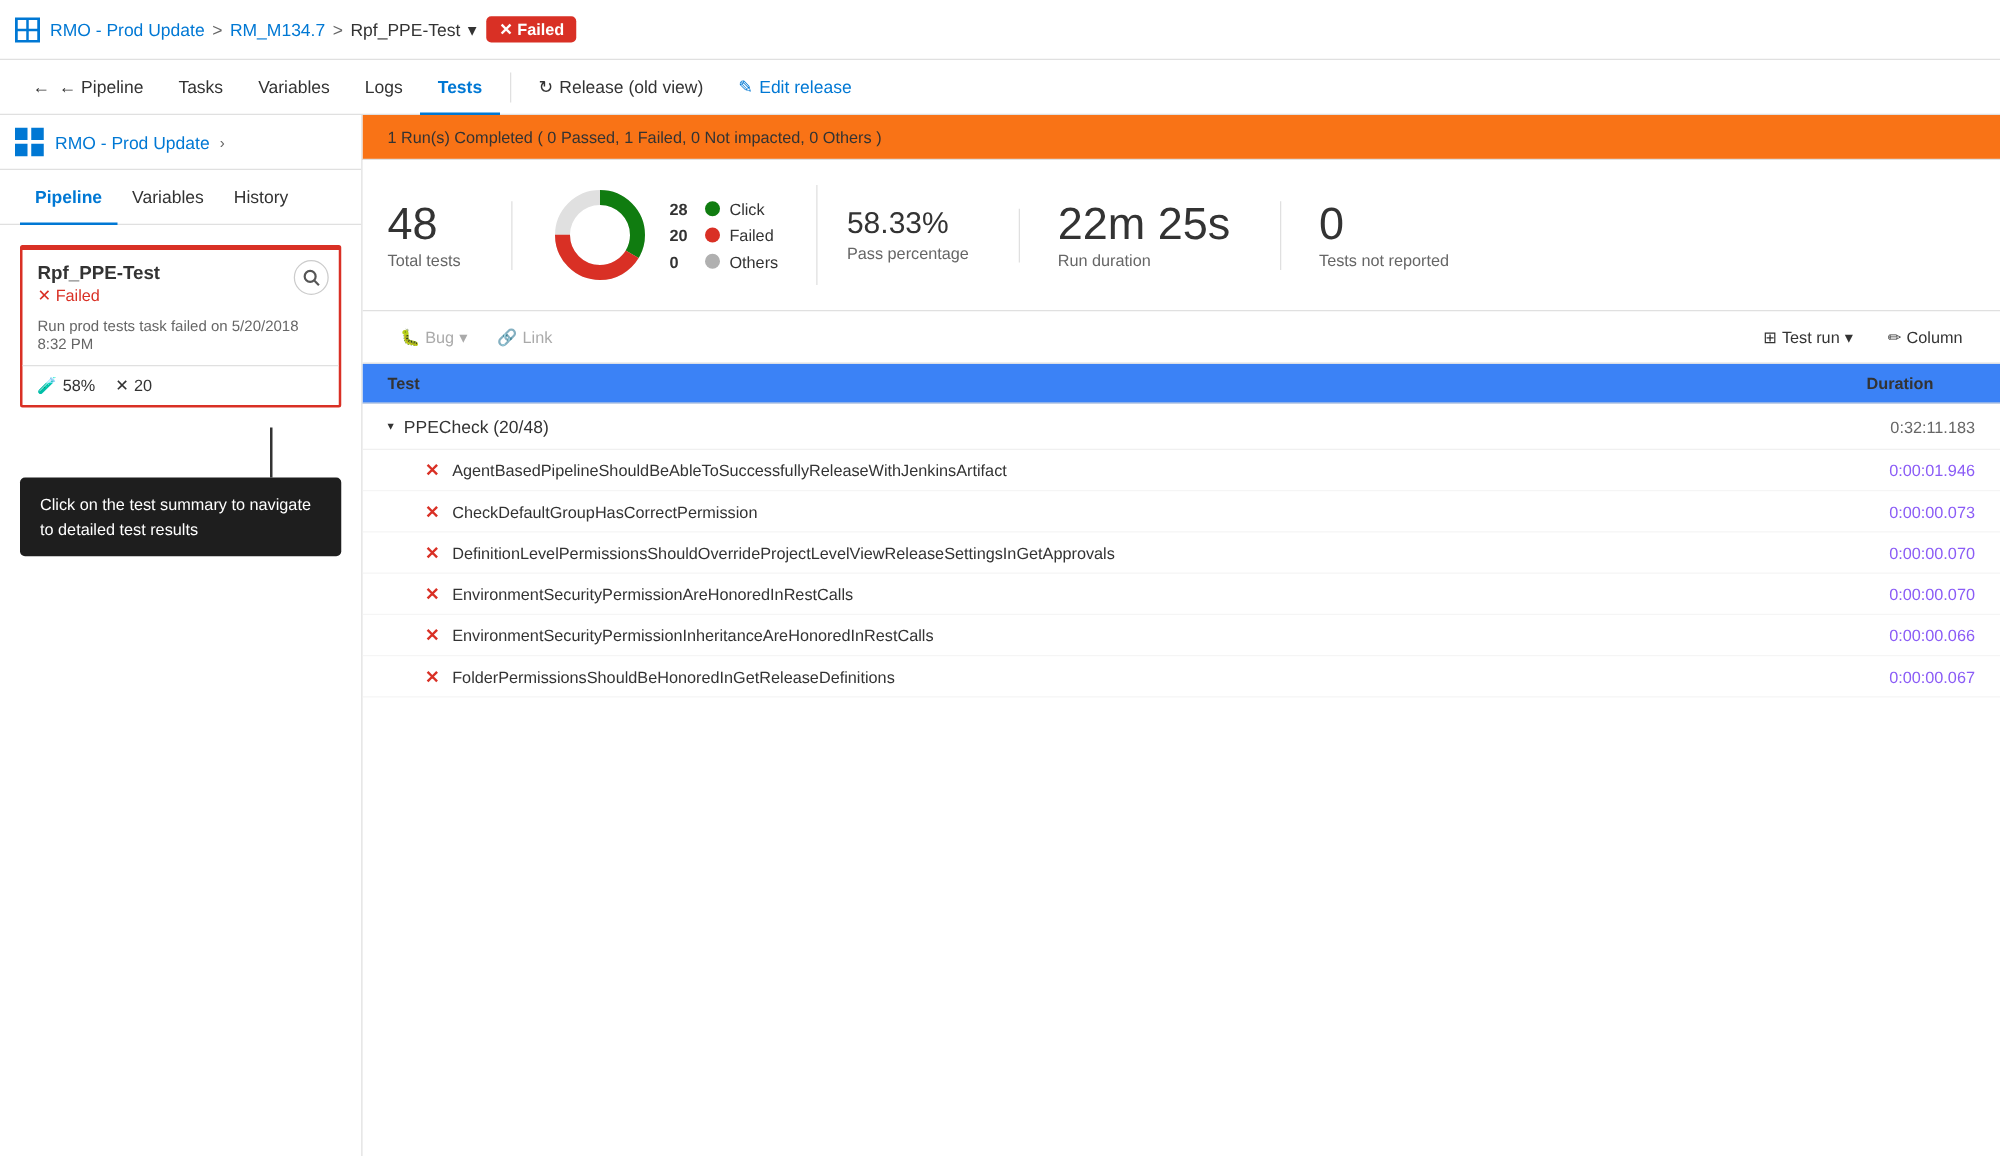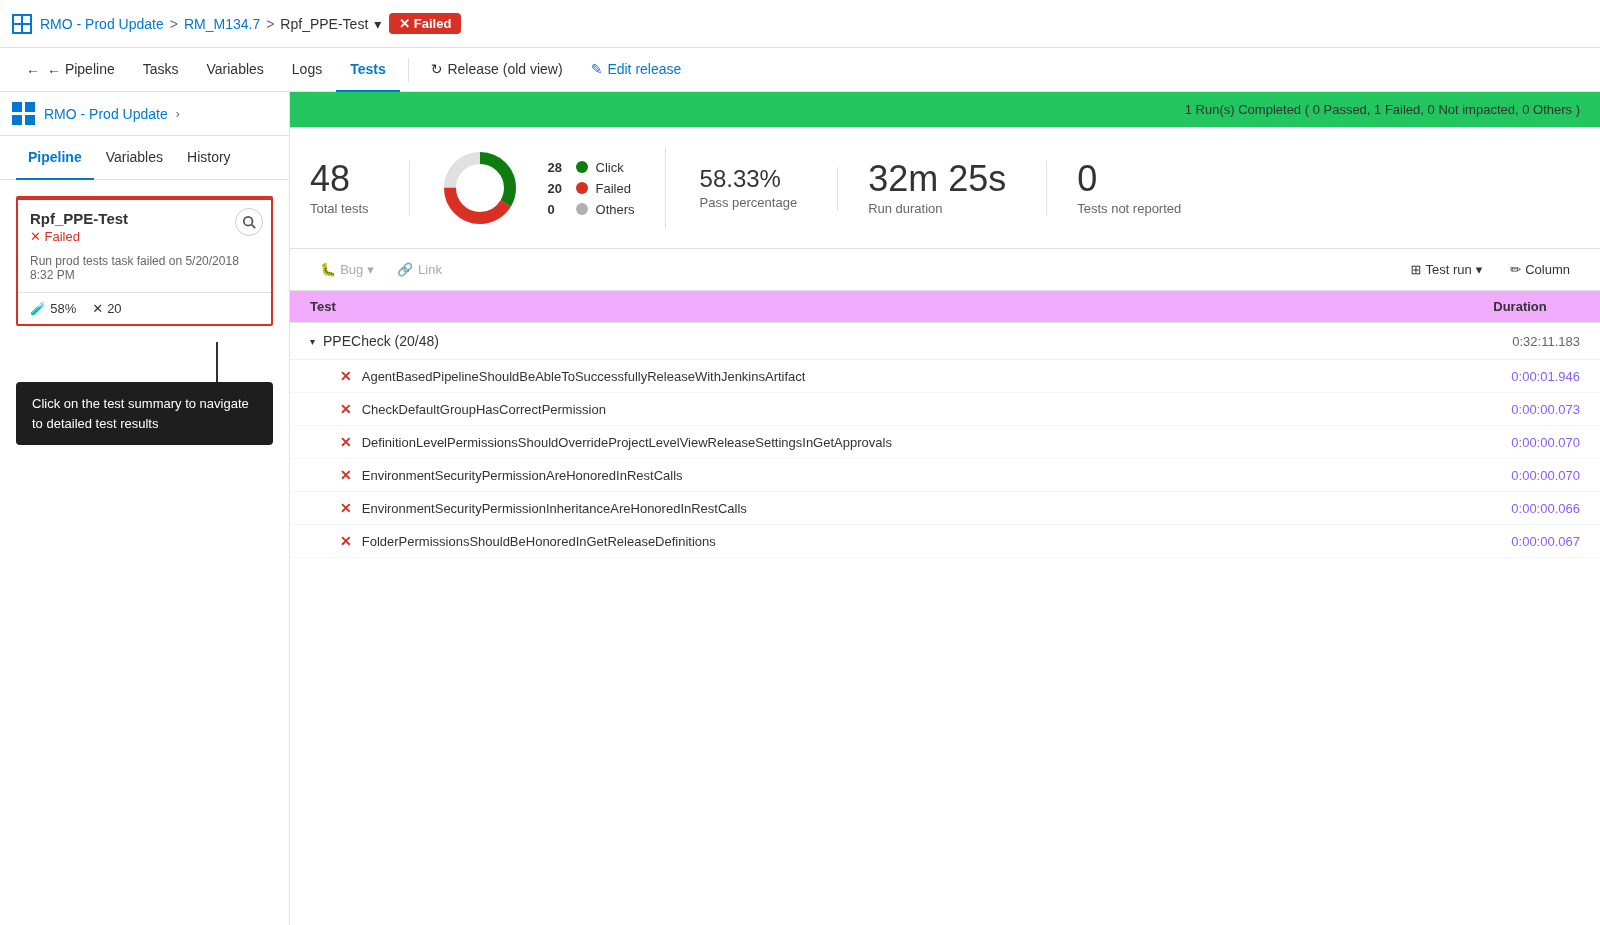--- a/index.html
+++ b/index.html
@@ -56,50 +56,50 @@
     .tooltip-box { background: #1e1e1e; color: #fff; border-radius: 4px; padding: 12px 16px; margin: 0 16px 16px 16px; font-size: 13px; line-height: 1.5; }
 
     
     .content { flex: 1; display: flex; flex-direction: column; overflow: hidden; }
 
     
     .summary-header { display: flex; align-items: center; padding: 12px 20px; gap: 8px; border-bottom: 1px solid #e0e0e0; }
     .summary-title { font-size: 16px; font-weight: 600; color: #333; }
     .collapse-arrow { color: #333; font-size: 12px; }
 
-    .run-info-bar { background: #22c55e; padding: 10px 20px; font-size: 13px; color: #333; border-bottom: 1px solid #e0e0e0; text-align: right; }
+    .run-info-bar { background: #f97316; padding: 10px 20px; font-size: 13px; color: #333; border-bottom: 1px solid #e0e0e0; }
 
     
     .stats-row { display: flex; align-items: center; padding: 20px 20px; border-bottom: 1px solid #e0e0e0; gap: 0; }
     .stat-block { display: flex; flex-direction: column; padding-right: 40px; border-right: 1px solid #e0e0e0; margin-right: 30px; }
     .stat-block:last-child { border-right: none; }
     .stat-number { font-size: 36px; font-weight: 300; color: #333; line-height: 1; }
     .stat-label { font-size: 13px; color: #666; margin-top: 4px; }
 
     
-    .donut-area { display: flex; align-items: center; gap: 28px; padding-right: 30px; border-right: 1px solid #e0e0e0; margin-right: 34px; }
+    .donut-area { display: flex; align-items: center; gap: 16px; padding-right: 30px; border-right: 1px solid #e0e0e0; margin-right: 24px; }
     .donut-legend { display: flex; flex-direction: column; gap: 6px; }
     .legend-item { display: flex; align-items: center; gap: 8px; font-size: 13px; }
     .legend-dot { width: 12px; height: 12px; border-radius: 50%; }
     .legend-count { font-weight: 600; min-width: 20px; }
 
     
     .pass-pct { font-size: 24px; font-weight: 300; color: #333; }
     .pass-label { font-size: 13px; color: #666; margin-top: 4px; }
 
     
     .toolbar { display: flex; align-items: center; padding: 8px 20px; border-bottom: 1px solid #e0e0e0; justify-content: space-between; }
     .toolbar-left { display: flex; align-items: center; gap: 4px; }
     .tool-btn { display: flex; align-items: center; gap: 4px; padding: 5px 10px; border: none; background: none; cursor: pointer; color: #333; font-size: 13px; border-radius: 2px; }
     .tool-btn.disabled { color: #aaa; cursor: default; }
     .toolbar-right { display: flex; align-items: center; gap: 8px; }
 
     
     .table-area { flex: 1; overflow-y: auto; }
-    .table-header { display: flex; align-items: center; padding: 8px 20px; border-bottom: 1px solid #e0e0e0; font-size: 13px; font-weight: 600; color: #333; background: #f0abfc; position: sticky; top: 0; }
+    .table-header { display: flex; align-items: center; padding: 8px 20px; border-bottom: 1px solid #e0e0e0; font-size: 13px; font-weight: 600; color: #333; background: #3b82f6; position: sticky; top: 0; }
     .col-test { flex: 1; }
     .col-duration { width: 120px; text-align: center; }
 
     .group-row { display: flex; align-items: center; padding: 10px 20px; border-bottom: 1px solid #f0f0f0; cursor: pointer; }
     .expand-icon { color: #333; font-size: 10px; margin-right: 8px; }
     .group-name { flex: 1; font-size: 14px; font-weight: 500; color: #333; }
     .group-duration { width: 120px; text-align: right; font-size: 13px; color: #666; }
 
     .test-row { display: flex; align-items: center; padding: 8px 20px 8px 50px; border-bottom: 1px solid #f5f5f5; }
     .fail-x { color: #d93025; font-size: 14px; font-weight: bold; margin-right: 10px; }
@@ -263,21 +263,21 @@
           </div>
         </div>
       </div>
 
       <div class="stat-block">
         <span class="stat-number pass-pct">58.33%</span>
         <span class="stat-label pass-label">Pass percentage</span>
       </div>
 
       <div class="stat-block">
-        <span class="stat-number">32m 25s</span>
+        <span class="stat-number">22m 25s</span>
         <span class="stat-label">Run duration</span>
       </div>
 
       <div class="stat-block" style="border-right:none;margin-right:0;">
         <span class="stat-number">0</span>
         <span class="stat-label">Tests not reported</span>
       </div>
     </div>
 
     <div class="toolbar">

